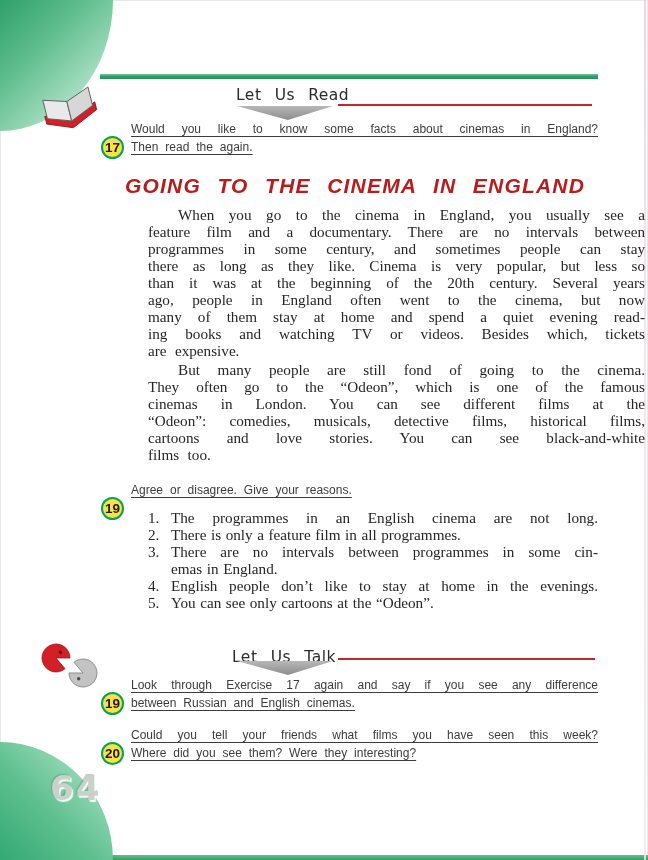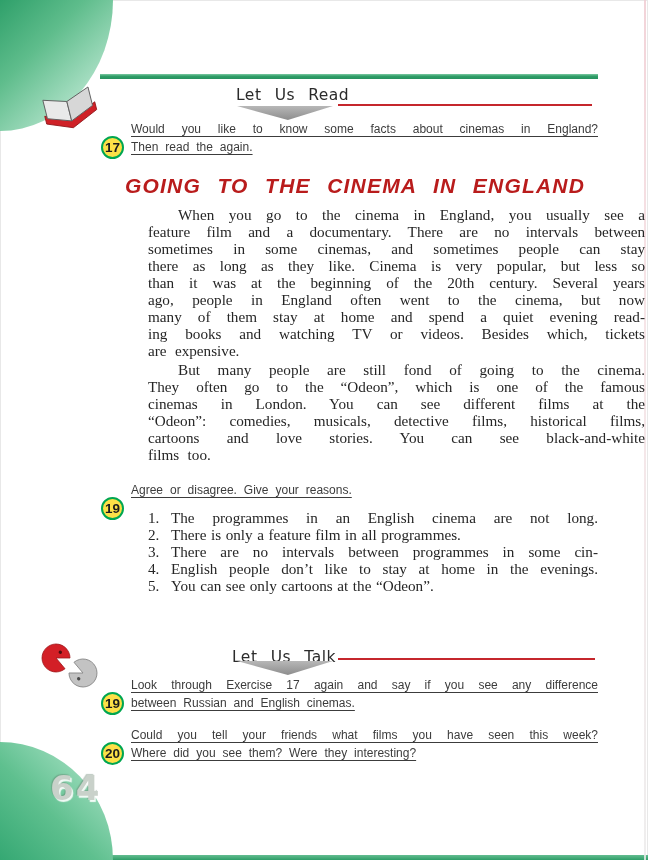--- a/index.html
+++ b/index.html
@@ -99,21 +99,21 @@
       <span class="ex-line jline">Would you like to know some facts about cinemas in England?</span>
       <span class="ex-line lline">Then read the again.</span>
     </div>
   </div>
 
   <div class="art-title">GOING TO THE CINEMA IN ENGLAND</div>
 
   <div class="para p1">
     <span class="tline jline indent">When you go to the cinema in England, you usually see a</span>
     <span class="tline jline">feature film and a documentary. There are no intervals between</span>
-    <span class="tline jline">sometimes in some cinemas, and sometimes people can stay</span>
+    <span class="tline jline">programmes in some century, and sometimes people can stay</span>
     <span class="tline jline">there as long as they like. Cinema is very popular, but less so</span>
     <span class="tline jline">than it was at the beginning of the 20th century. Several years</span>
     <span class="tline jline">ago, people in England often went to the cinema, but now</span>
     <span class="tline jline">many of them stay at home and spend a quiet evening read-</span>
     <span class="tline jline">ing books and watching TV or videos. Besides which, tickets</span>
     <span class="tline lline">are expensive.</span>
   </div>
 
   <div class="para p2">
     <span class="tline jline indent">But many people are still fond of going to the cinema.</span>
@@ -136,20 +136,23 @@
       <span class="li-num">1.</span>
       <span class="li-text jline">The programmes in an English cinema are not long.</span>
     </div>
     <div class="li-line">
       <span class="li-num">2.</span>
       <span class="li-text lline">There is only a feature film in all programmes.</span>
     </div>
     <div class="li-line">
       <span class="li-num">3.</span>
       <span class="li-text jline">There are no intervals between programmes in some cin-</span>
+    </div>
+    <div class="li-line">
+      <span class="li-text lline">emas in England.</span>
     </div>
     <div class="li-line">
       <span class="li-num">4.</span>
       <span class="li-text jline">English people don’t like to stay at home in the evenings.</span>
     </div>
     <div class="li-line">
       <span class="li-num">5.</span>
       <span class="li-text lline">You can see only cartoons at the “Odeon”.</span>
     </div>
   </div>

